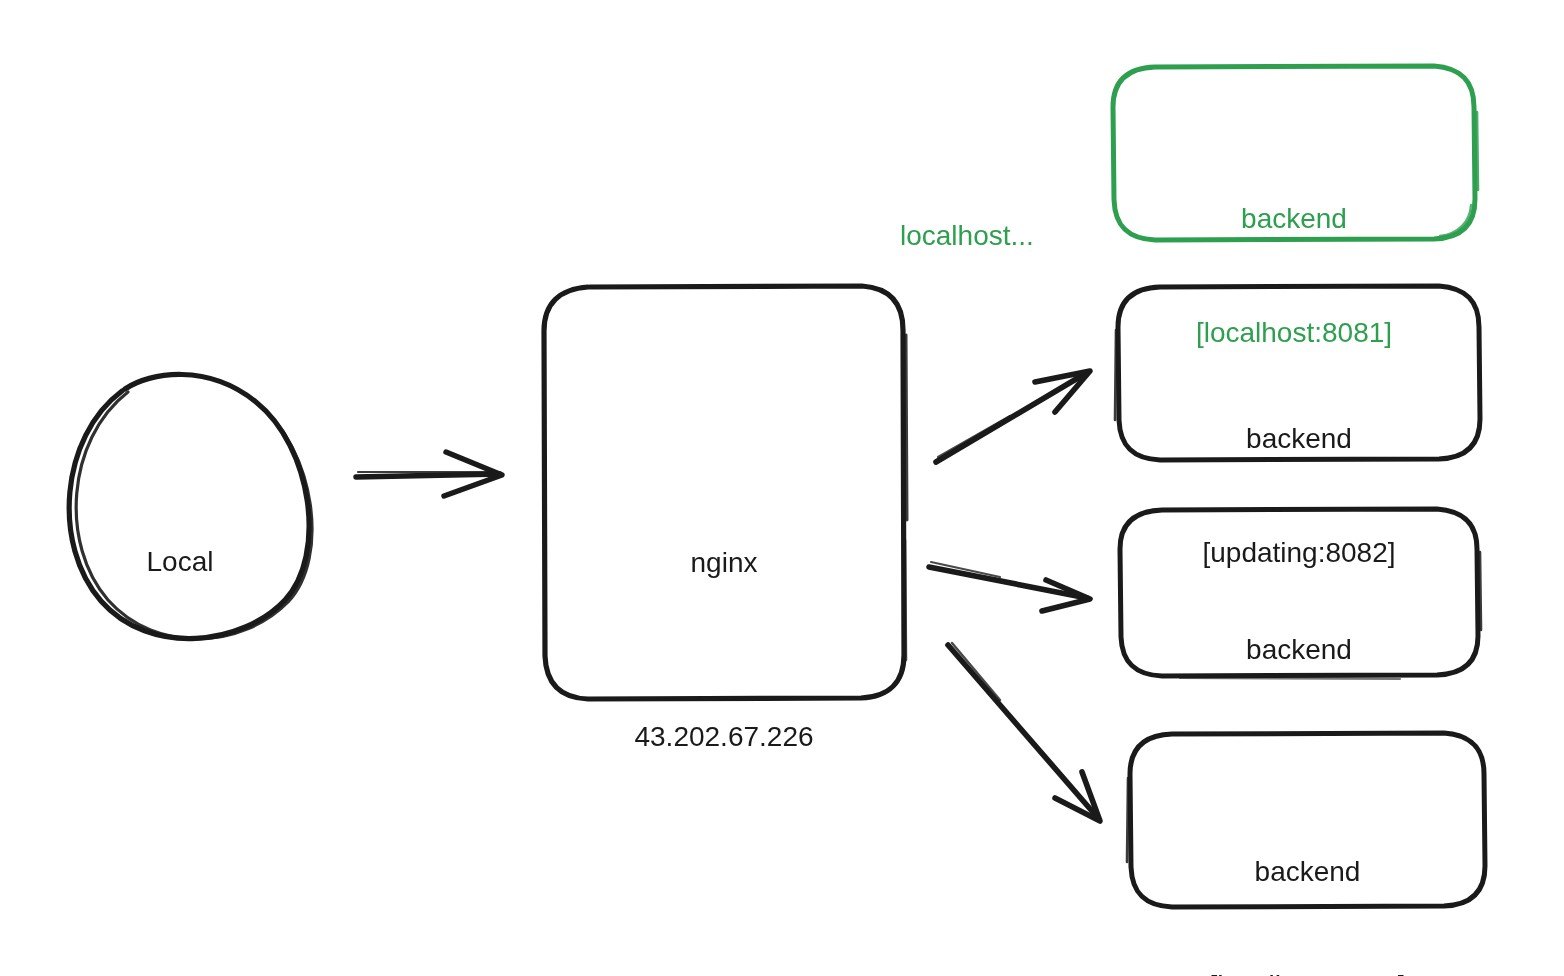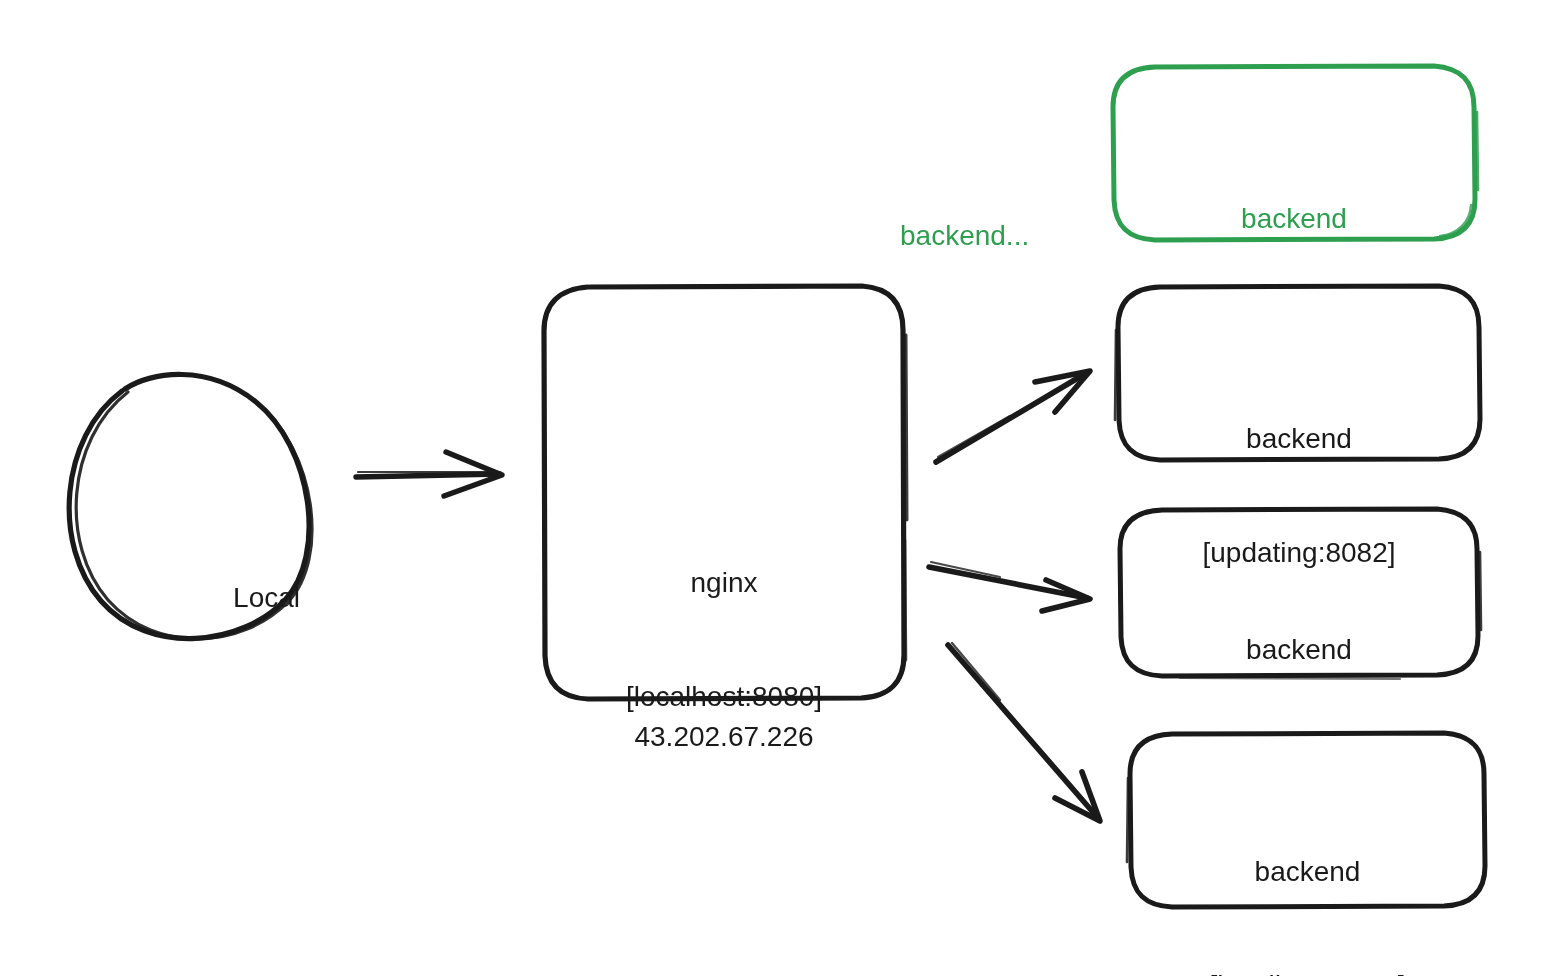--- a/index.html
+++ b/index.html
@@ -147,39 +147,39 @@
                C 1485 892, 1471 905, 1444 906
                L 1172 907
                C 1145 906, 1132 893, 1131 867
                L 1130 774
                C 1130 748, 1144 735, 1172 734" fill="#ffffff" stroke="#1a1a1a" stroke-width="5" stroke-linecap="round" stroke-linejoin="round"></path>
       <path d="M 1128 778 L 1127 862" fill="none" stroke="#1a1a1a" stroke-width="2.6" stroke-linecap="round" opacity="0.85"></path>
     </g>
 
   </svg>
 
-  <div class="node-label" style="left:60px; top:503px; width:240px;text-align:right;">
+  <div class="node-label" style="left:60px; top:467px; width:240px;">
     <span class="label-line">Local</span>
   </div>
 
-  <div class="node-label" style="left:544px; top:488px; width:360px;">
+  <div class="node-label" style="left:544px; top:468px; width:360px;">
     <span class="label-line">nginx</span>
-    <span class="label-line">[localhost:8080]</span>
   </div>
 
   <div class="node-label" style="left:544px; top:642px; width:360px;text-align:center;">
     <span class="label-line">43.202.67.226</span>
   </div>
 
   <div class="node-label green" style="left:900px; top:141px; width:185px; text-align:left;">
-    <span class="label-line">backend...</span>
+    <span class="label-line">localhost...</span>
   </div>
 
   <div class="node-label green" style="left:1113px; top:124px; width:362px;">
     <span class="label-line">backend</span>
+    <span class="label-line">[localhost:8081]</span>
   </div>
 
   <div class="node-label" style="left:1118px; top:344px; width:362px;">
     <span class="label-line">backend</span>
     <span class="label-line">[updating:8082]</span>
   </div>
 
   <div class="node-label" style="left:1120px; top:555px; width:358px;">
     <span class="label-line">backend</span>
   </div>

